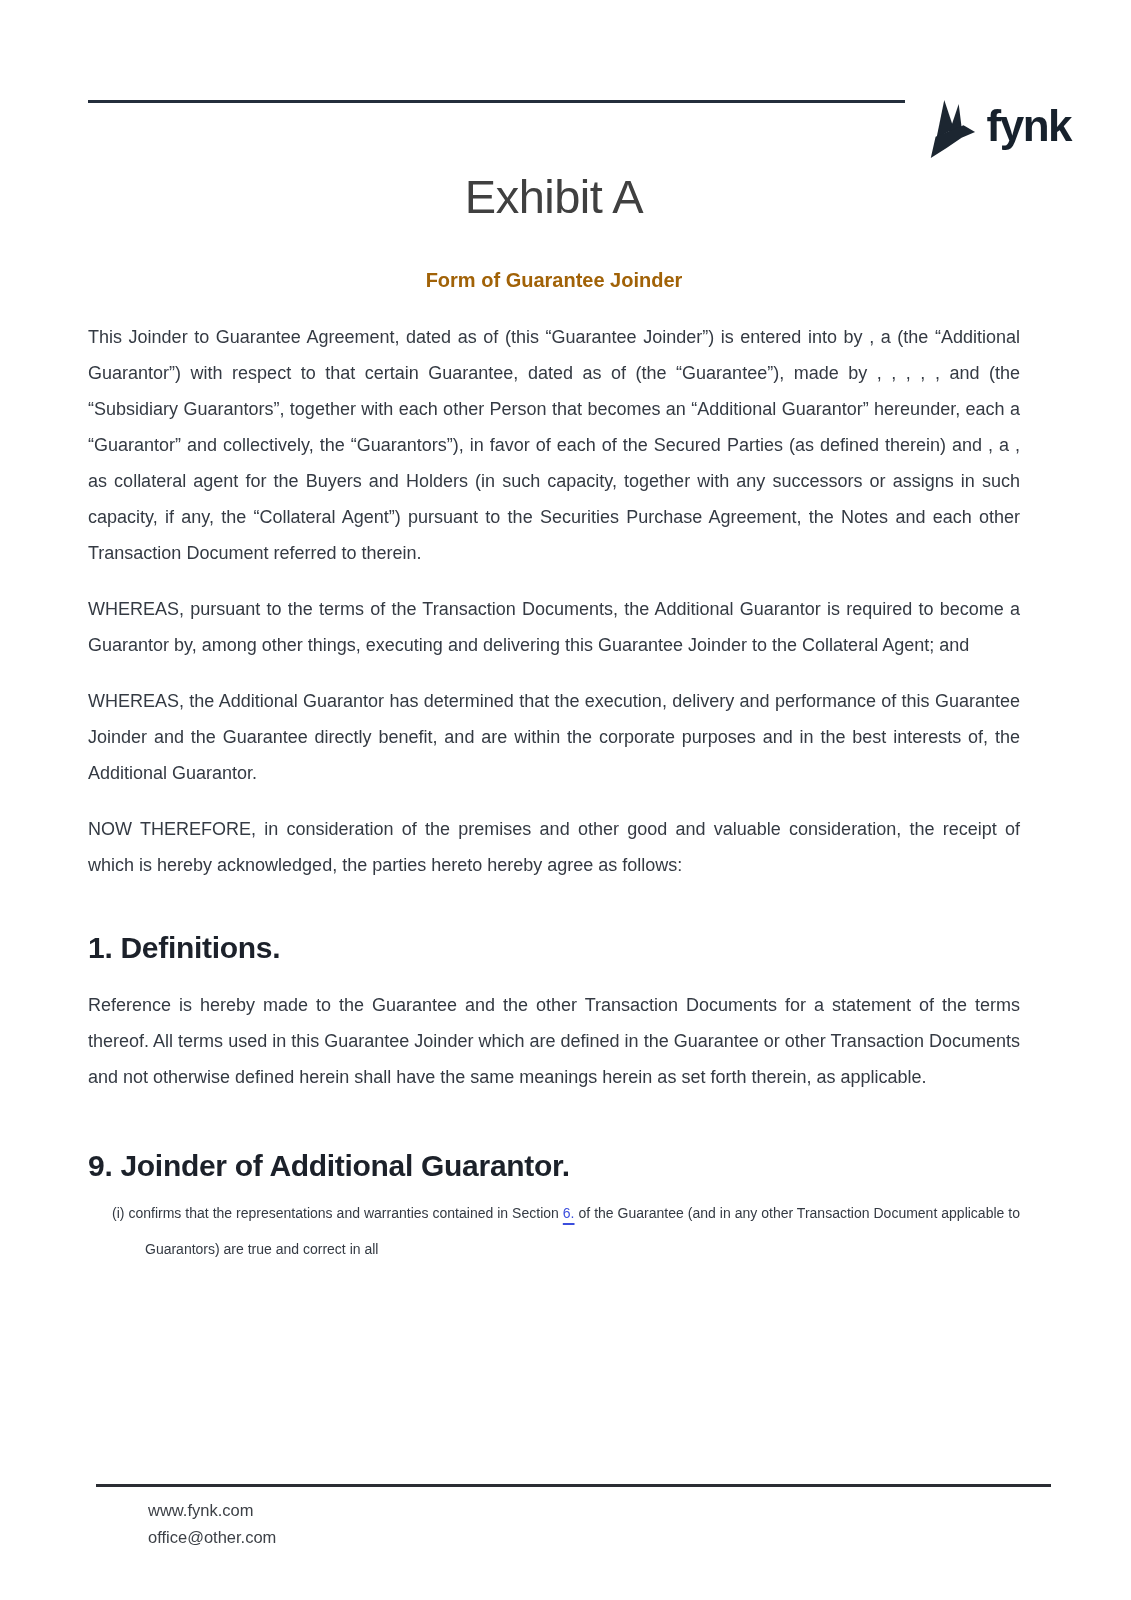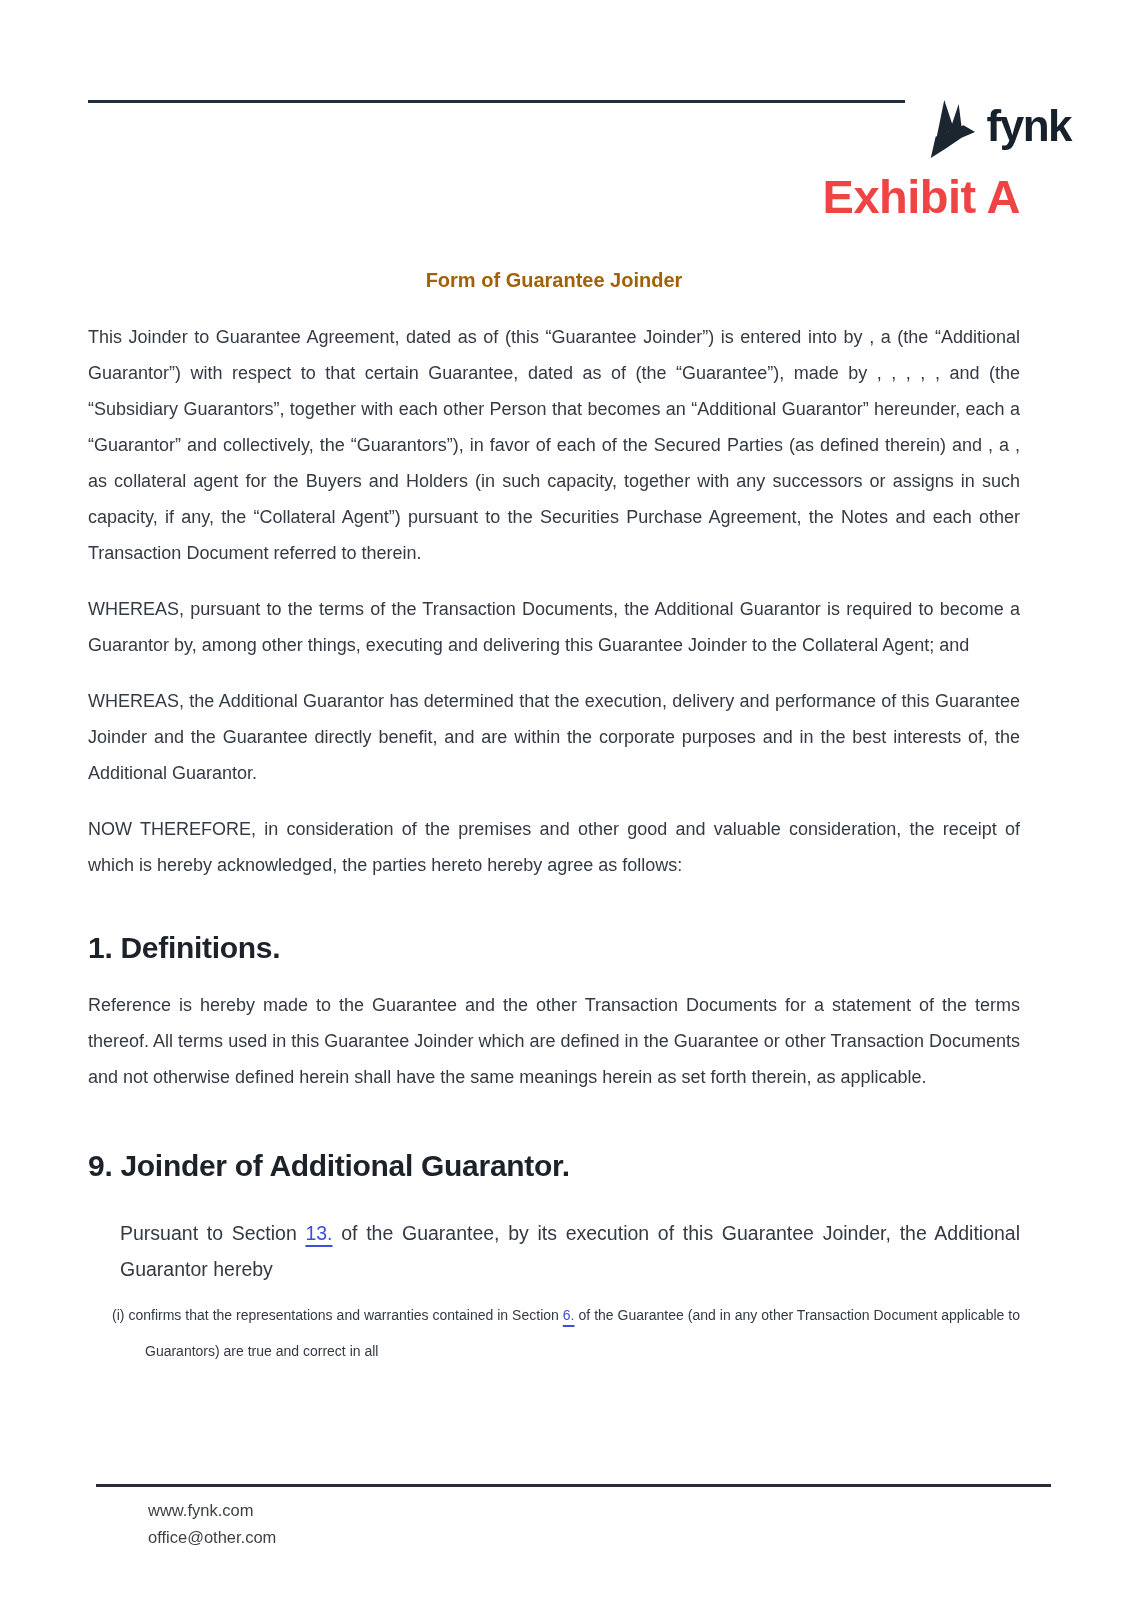--- a/index.html
+++ b/index.html
@@ -35,25 +35,25 @@
 
   
   .content {
     position:absolute;
     top:129px; left:88px;
     width:932px;
     color:#343a43;
   }
   .doc-title {
     margin-top:40px;
-    text-align:right;
+    text-align:center;
     font-size:47px;
     line-height:56px;
-    font-weight:700;
-    color:#ef4444;
+    font-weight:400;
+    color:#404040;
     letter-spacing:-0.5px;
   }
   .doc-subtitle {
     margin-top:42px;
     text-align:center;
     font-size:20px;
     line-height:26px;
     font-weight:700;
     color:#a16207;
   }
@@ -139,21 +139,20 @@
     <p class="body">WHEREAS, the Additional Guarantor has determined that the execution, delivery and performance of this Guarantee Joinder and the Guarantee directly benefit, and are within the corporate purposes and in the best interests of, the Additional Guarantor.</p>
 
     <p class="body">NOW THEREFORE, in consideration of the premises and other good and valuable consideration, the receipt of which is hereby acknowledged, the parties hereto hereby agree as follows:</p>
 
     <div class="h-section h-sec1">1. Definitions.</div>
 
     <p class="body sec-body">Reference is hereby made to the Guarantee and the other Transaction Documents for a statement of the terms thereof. All terms used in this Guarantee Joinder which are defined in the Guarantee or other Transaction Documents and not otherwise defined herein shall have the same meanings herein as set forth therein, as applicable.</p>
 
     <div class="h-section h-sec2">9. Joinder of Additional Guarantor.</div>
 
-    <p class="sec2-intro"><span>Pursuant to Section </span><a class="doc-link">13.</a><span> of the Guarantee, by its execution of this Guarantee Joinder, the Additional Guarantor hereby</span></p>
 
     <p class="clause-i"><span>(i)</span><span> confirms that the representations and warranties contained in Section </span><a class="doc-link">6.</a><span> of the Guarantee (and in any other Transaction Document applicable to Guarantors) are true and correct in all</span></p>
 
   </div>
 
   <div class="footer">
     <div class="footer-rule"></div>
     <div class="footer-lines">
       <div class="footer-line">www.fynk.com</div>
       <div class="footer-line">office@other.com</div>

